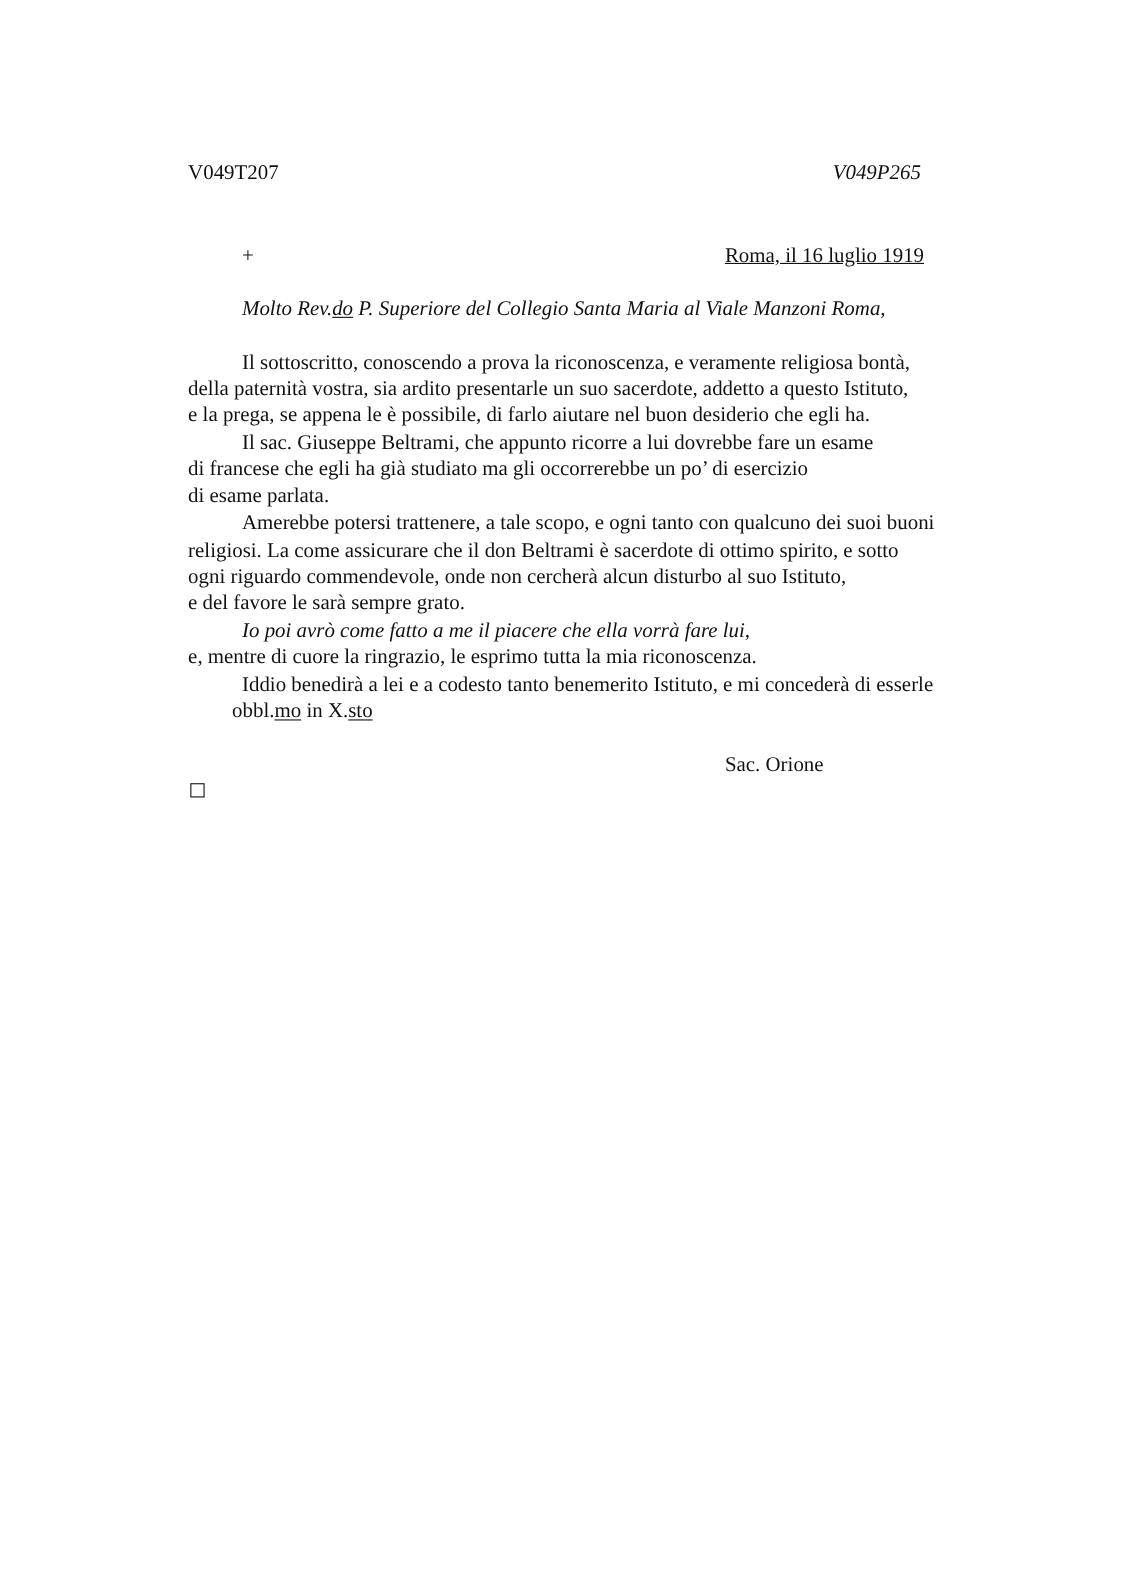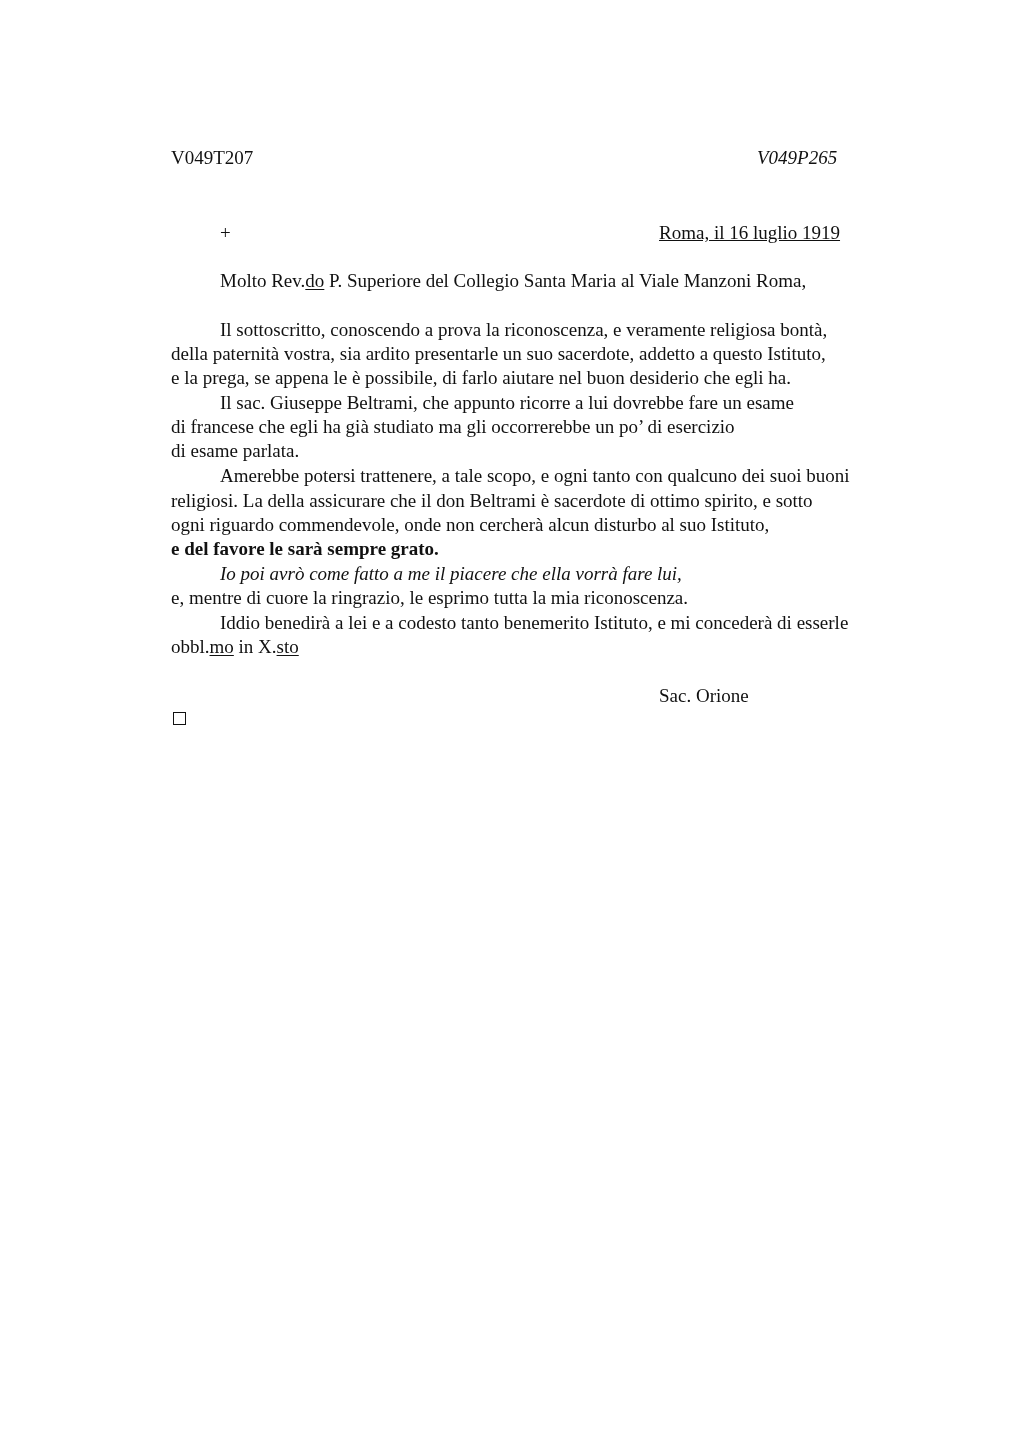--- a/index.html
+++ b/index.html
@@ -14,34 +14,34 @@
   </style>
 </head>
 <body>
 
 <div class="abs" style="left:171px; top:146px;">V049T207</div>
 <div class="abs" style="left:757px; top:146px;font-style:italic;">V049P265</div>
 
 <div class="abs" style="left:220px; top:221px;">+</div>
 <div class="abs" style="left:659px; top:221px;text-decoration:underline;">Roma, il 16 luglio 1919</div>
 
-<div class="abs" style="left:220px; top:269px;"><span>Molto Rev.</span><span class="u">do</span><span> P. Superiore del Collegio Santa Maria al Viale Manzoni Roma,</span></div>
+<div class="abs" style="left:220px; top:269px;font-style:italic;"><span>Molto Rev.</span><span class="u">do</span><span> P. Superiore del Collegio Santa Maria al Viale Manzoni Roma,</span></div>
 
 <div>
   <div class="line ind" style="top:318px;">Il sottoscritto, conoscendo a prova la riconoscenza, e veramente religiosa bontà,</div>
   <div class="line" style="top:342px;">della paternità vostra, sia ardito presentarle un suo sacerdote, addetto a questo Istituto,</div>
   <div class="line" style="top:366px;">e la prega, se appena le è possibile, di farlo aiutare nel buon desiderio che egli ha.</div>
   <div class="line ind" style="top:391px;">Il sac. Giuseppe Beltrami, che appunto ricorre a lui dovrebbe fare un esame</div>
   <div class="line" style="top:415px;">di francese che egli ha già studiato ma gli occorrerebbe un po’ di esercizio</div>
   <div class="line" style="top:439px;">di esame parlata.</div>
   <div class="line ind" style="top:464px;">Amerebbe potersi trattenere, a tale scopo, e ogni tanto con qualcuno dei suoi buoni</div>
-  <div class="line" style="top:489px;">religiosi. La della assicurare che il don Beltrami è sacerdote di ottimo spirito, e sotto</div>
+  <div class="line" style="top:489px;">religiosi. La come assicurare che il don Beltrami è sacerdote di ottimo spirito, e sotto</div>
   <div class="line" style="top:513px;">ogni riguardo commendevole, onde non cercherà alcun disturbo al suo Istituto,</div>
-  <div class="line" style="top:537px;font-weight:bold;">e del favore le sarà sempre grato.</div>
+  <div class="line" style="top:537px;">e del favore le sarà sempre grato.</div>
   <div class="line ind" style="top:562px;font-style:italic;">Io poi avrò come fatto a me il piacere che ella vorrà fare lui,</div>
   <div class="line" style="top:586px;">e, mentre di cuore la ringrazio, le esprimo tutta la mia riconoscenza.</div>
   <div class="line ind" style="top:611px;">Iddio benedirà a lei e a codesto tanto benemerito Istituto, e mi concederà di esserle</div>
-  <div class="line" style="top:635px;"><span>obbl.</span><span class="u">mo</span><span> in X.</span><span class="u">sto</span></div>
+  <div class="line" style="top:635px;margin-left:40px;"><span>obbl.</span><span class="u">mo</span><span> in X.</span><span class="u">sto</span></div>
 </div>
 
 <div class="abs" style="left:659px; top:684px;">Sac. Orione</div>
 
 <div class="box"></div>
 
 </body></html>

